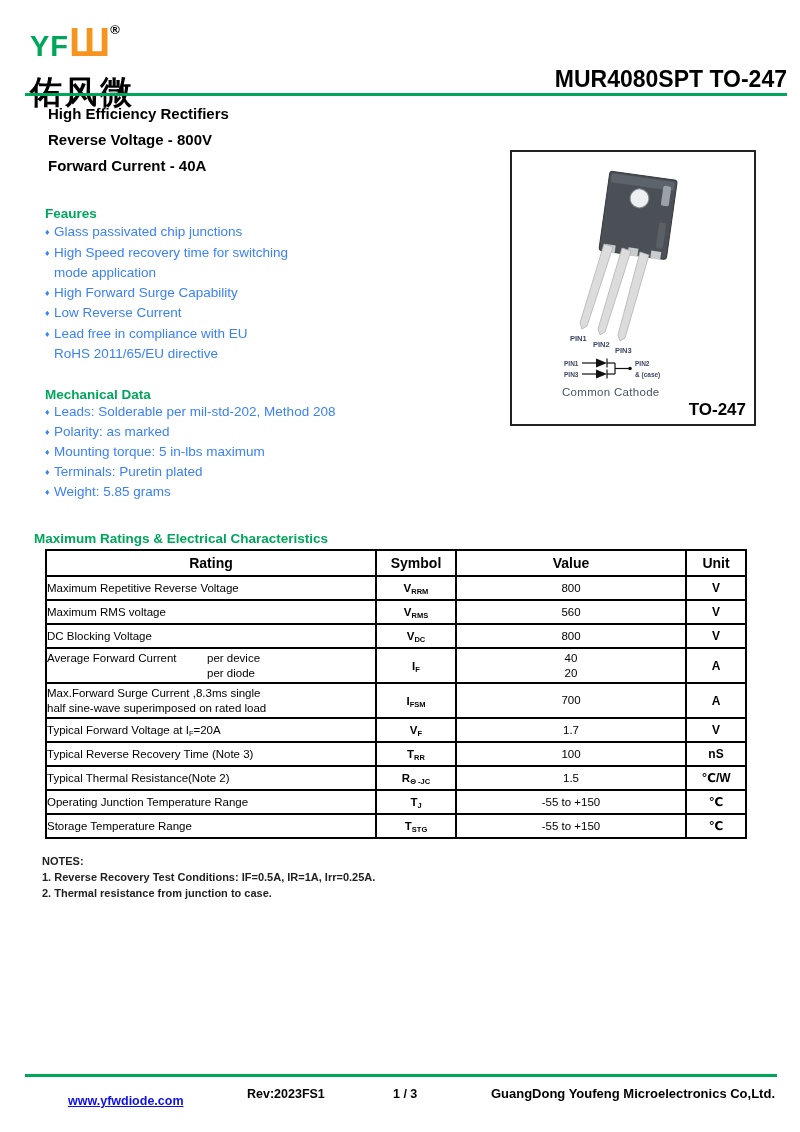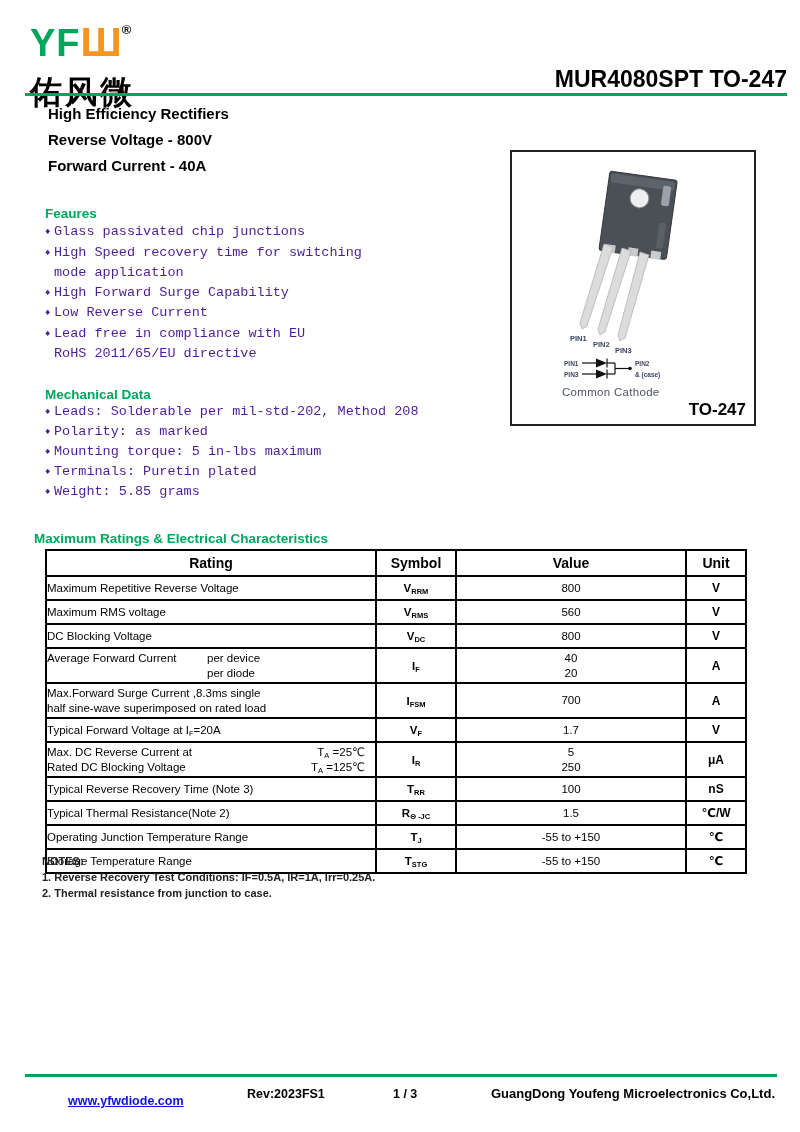--- a/index.html
+++ b/index.html
@@ -1,31 +1,31 @@
 <!DOCTYPE html>
 <html style="--green: #00A65C; --orange: #F7941D; --link: #0F0FE8; --schematic_text: #3D4663; --caption: #4A5363;"><head>
 <meta charset="utf-8">
 <style>
   html,body{margin:0;padding:0;background:#fff;}
   #page{position:relative;width:800px;height:1132px;background:#fff;overflow:hidden;
         font-family:"Liberation Sans","DejaVu Sans",sans-serif;color:#000;}
   .abs{position:absolute;}
 
   
-  .logo-latin{font-weight:bold;font-size:38px;letter-spacing:1px;color:var(--green);text-align:center;}
+  .logo-latin{font-weight:bold;font-size:29px;letter-spacing:1px;color:var(--green);text-align:center;}
   .logo-mark{font-weight:bold;font-size:41px;color:var(--orange);}
   .logo-reg{font-weight:bold;font-size:13px;vertical-align:22px;color:#000;}
   .logo-cjk{font-weight:bold;font-size:32px;letter-spacing:3px;color:#000;line-height:34px;}
   .part-title{font-weight:bold;font-size:23px;color:#000;}
   .rule{background:var(--green);}
   .summary-line{font-weight:bold;font-size:15px;color:#000;}
 
   
   .sec-heading{font-weight:bold;font-size:13.5px;color:var(--green);}
-  .b-line{font-size:13.5px;line-height:19.5px;color:#4c1d95;white-space:nowrap;font-family:Liberation Mono, monospace;}
+  .b-line{font-size:13.5px;line-height:19.5px;color:#3b82f6;white-space:nowrap;}
   .mech .b-line{line-height:20px;}
   .bullet{display:inline-block;width:9px;font-size:9px;vertical-align:1px;}
 
   
   .pkg-box{border:2px solid #222;background:#fff;}
   .pkg-caption{font-size:11.5px;color:var(--caption);letter-spacing:0.3px;}
   .pkg-name{font-weight:bold;font-size:17px;color:#000;}
   .pinlbl{font-size:7.5px;font-weight:bold;fill:var(--schematic_text);}
   .schlbl{font-size:6.5px;font-weight:bold;fill:var(--schematic_text);}
 
@@ -208,32 +208,20 @@
         <tr class="row-s">
           <td class="c-rating">
             <div class="rline"><span>Typical Forward Voltage at I<sub>F</sub>=20A</span></div>
           </td>
           <td class="c-sym">V<sub>F</sub></td>
           <td class="c-val">
             <div>1.7</div>
           </td>
           <td class="c-unit">V</td>
         </tr>
-        <tr class="row-d">
-          <td class="c-rating">
-            <div class="rline"><span>Max. DC Reverse Current at</span><span class="rgt">T<sub>A</sub> =25℃</span></div>
-            <div class="rline"><span>Rated DC Blocking Voltage</span><span class="rgt">T<sub>A</sub> =125℃</span></div>
-          </td>
-          <td class="c-sym">I<sub>R</sub></td>
-          <td class="c-val">
-            <div>5</div>
-            <div>250</div>
-          </td>
-          <td class="c-unit">μA</td>
-        </tr>
         <tr class="row-s">
           <td class="c-rating">
             <div class="rline"><span>Typical Reverse Recovery Time (Note 3)</span></div>
           </td>
           <td class="c-sym">T<sub>RR</sub></td>
           <td class="c-val">
             <div>100</div>
           </td>
           <td class="c-unit">nS</td>
         </tr>

